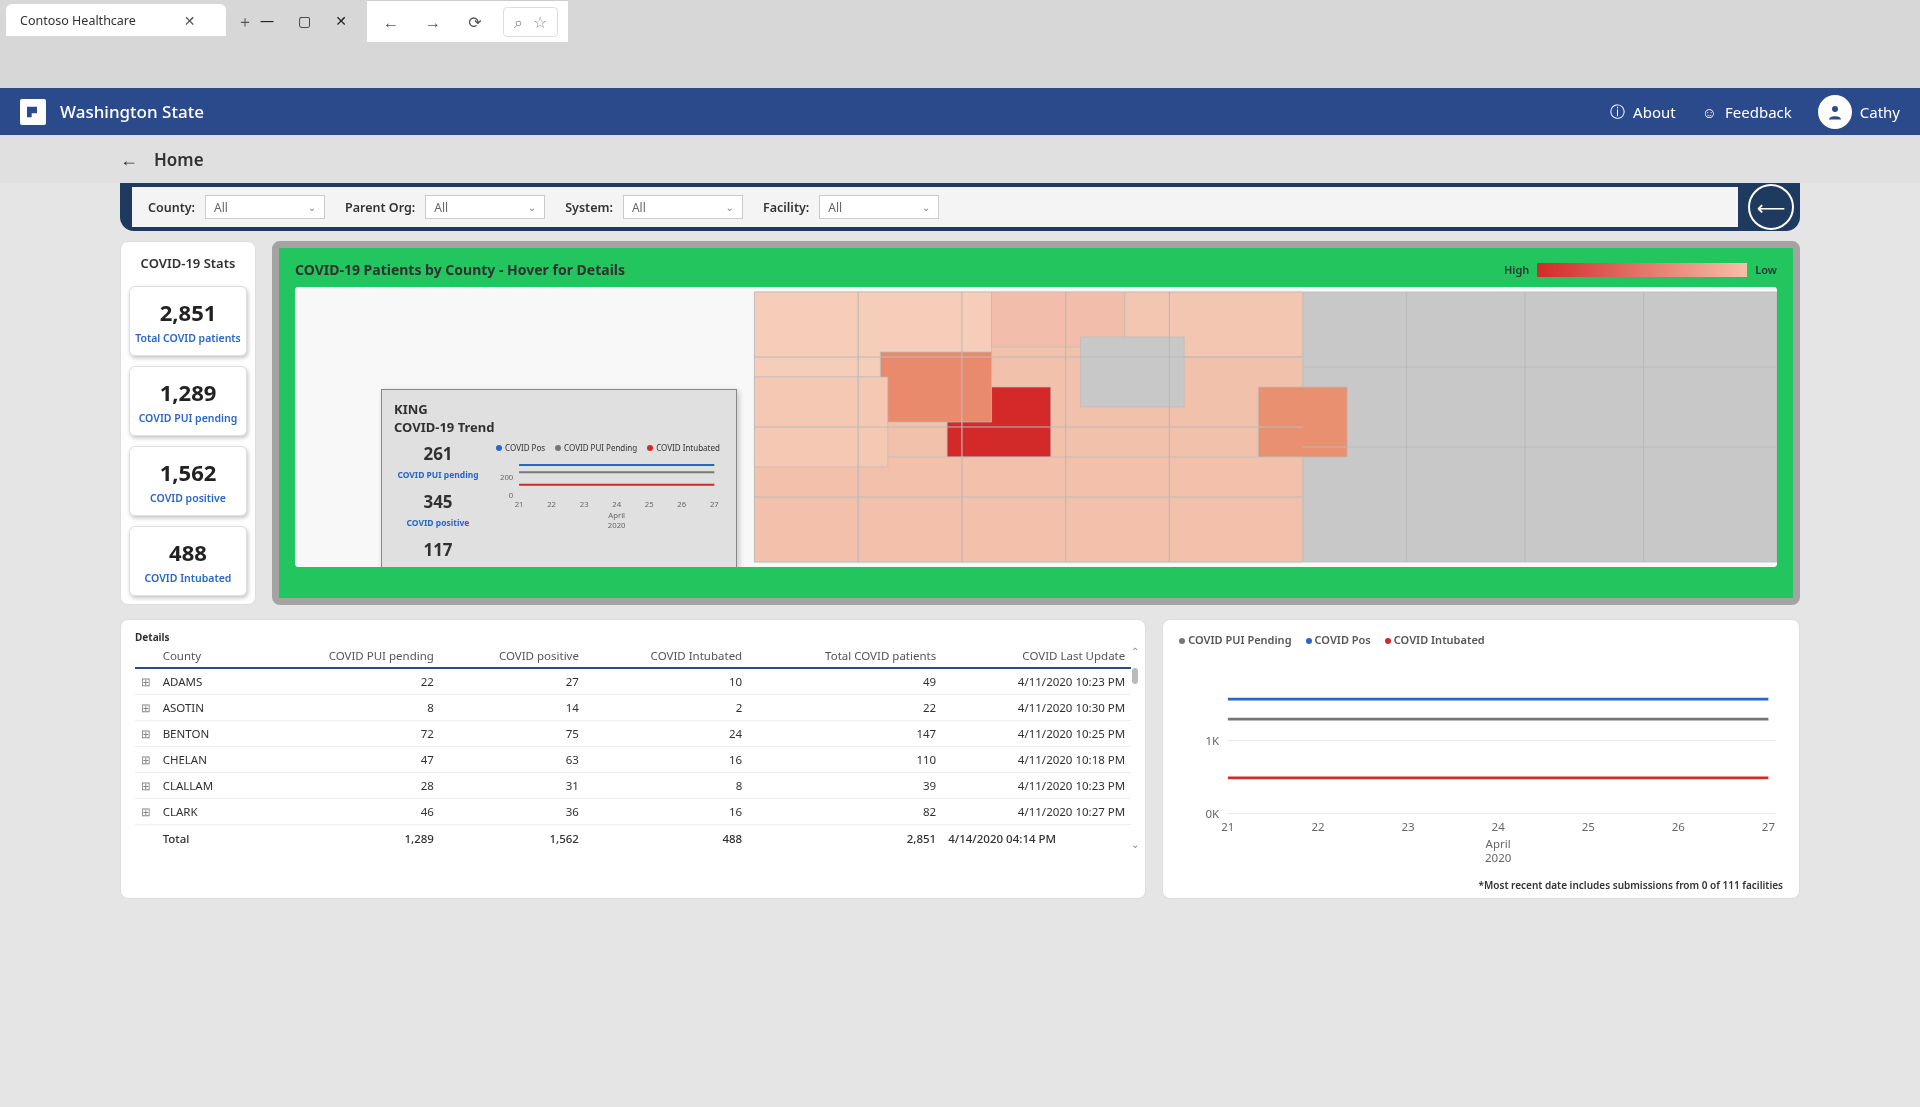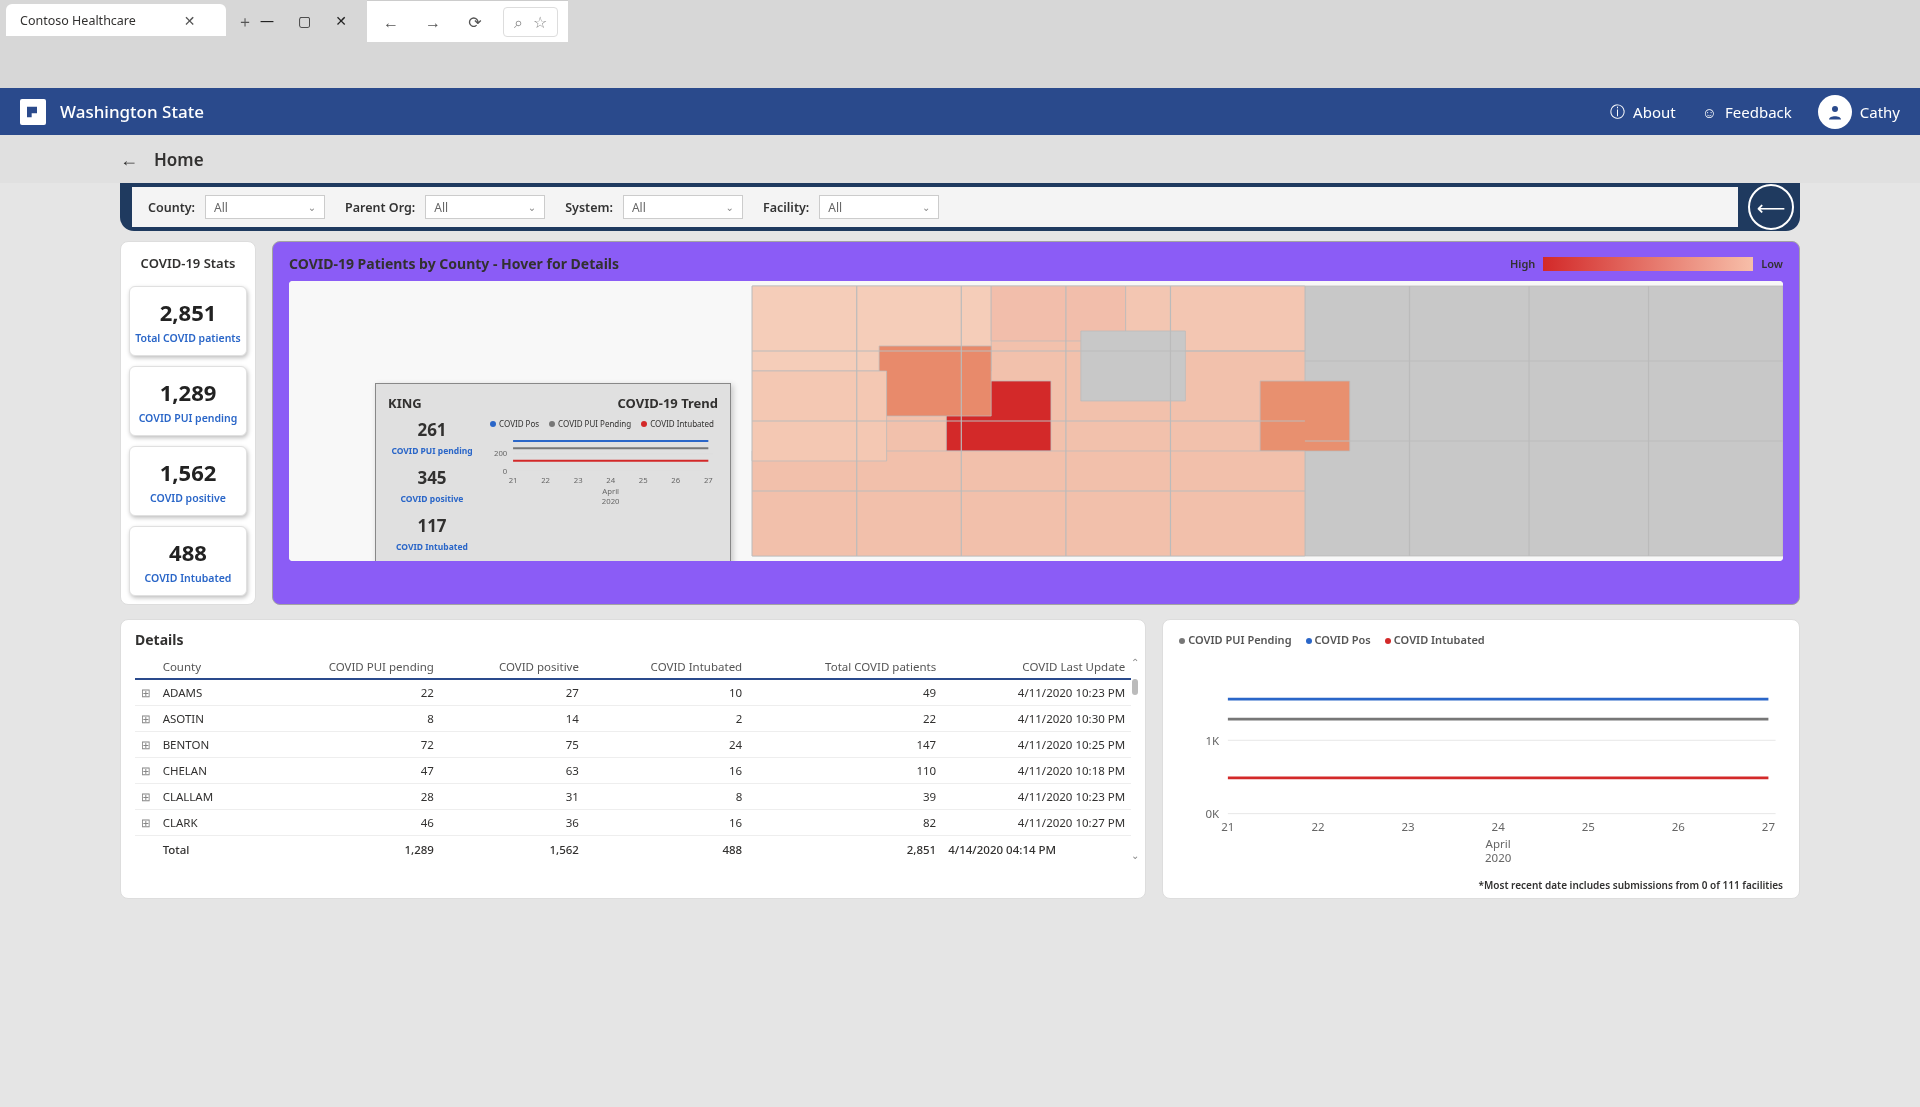--- a/index.html
+++ b/index.html
@@ -46,46 +46,46 @@
 .top-row { display: flex; gap: 16px; margin-bottom: 14px; }
 
 
 .stats-panel { width: 136px; background: #fff; border: 1px solid #ddd; border-radius: 8px; padding: 8px; display: flex; flex-direction: column; gap: 10px; }
 .stats-title { font-size: 13px; font-weight: 600; text-align: center; padding: 4px 0; }
 .stat-card { background: #fff; border: 1px solid #e0e0e0; border-radius: 6px; padding: 10px 4px; text-align: center; box-shadow: 1px 2px 4px rgba(0,0,0,.25); }
 .stat-val { font-size: 22px; font-weight: 700; color: #222; }
 .stat-lbl { font-size: 10.5px; color: #2a66c8; font-weight: 600; margin-top: 4px; }
 
 
-.map-panel { flex: 1; background: #8b5cf6; border: 1px solid #a3a3a3; border-radius: 8px; padding: 12px 16px; position: relative; }
+.map-panel { flex: 1; background: #22c55e; border: 7px solid #a3a3a3; border-radius: 8px; padding: 12px 16px; position: relative; }
 .map-title-row { display: flex; }
 .map-title { font-size: 14px; font-weight: 700; }
 .legend { margin-left: auto; display: flex; align-items: center; gap: 8px; font-size: 11px; font-weight: 600; }
 .legend-grad { width: 210px; height: 14px; background: linear-gradient(90deg, #d32929, #f7bfa9); }
 .map-area { position: relative; height: 280px; margin-top: 8px; background: #f8f8f8; border-radius: 4px; overflow: hidden; }
 .map-svg { width: 100%; height: 100%; }
 .county-poly { stroke: #bbb; stroke-width: .6; }
 
 
 .county-tooltip { position: absolute; left: 86px; top: 102px; width: 356px; background: #e0e0e0; border: 1px solid #888; padding: 10px 12px; box-shadow: 2px 2px 6px rgba(0,0,0,.2); }
-.tt-head { display: flex; justify-content: space-between; font-size: 13px; font-weight: 700; margin-bottom: 6px; }
+.tt-head { display: flex; justify-content: space-between; font-size: 13px; font-weight: 700; margin-bottom: 6px; flex-direction: column; }
 .tt-body { display: flex; gap: 10px; }
 .tt-stats { width: 88px; display: flex; flex-direction: column; gap: 4px; text-align: center; }
 .tt-stat-v { font-size: 17px; font-weight: 700; }
 .tt-stat-l { font-size: 8.5px; color: #2a66c8; font-weight: 700; margin-bottom: 6px; }
 .tt-chart { flex: 1; font-size: 8px; }
 .tt-leg { display: flex; gap: 10px; justify-content: center; margin-bottom: 2px; align-items: center; }
 .dot { width: 6px; height: 6px; border-radius: 50%; display: inline-block; margin-right: 3px; }
 
 
 .bottom-row { display: flex; gap: 16px; }
 
 
 .details-panel { flex: 1.65; background: #fff; border: 1px solid #ddd; border-radius: 8px; padding: 10px 14px 6px; }
-.details-title { font-size: 14px; font-weight: 700; margin-bottom: 6px; }
+.details-title { font-size: 10px; font-weight: 700; }
 .tbl-wrap { position: relative; }
 .tbl { width: 100%; border-collapse: collapse; font-size: 11.5px; }
 .tbl th { text-align: left; padding: 4px 6px; font-weight: 400; color: #555; border-bottom: 2px solid #2a4a8c; }
 .tbl th.num, .tbl td.num { text-align: right; }
 .tbl td { padding: 5px 6px; border-bottom: 1px solid #eee; }
 .tbl tbody tr td:first-child { color: #888; width: 18px; }
 .tbl tfoot td { font-weight: 500; border-top: 1px solid #ccc; border-bottom: none; padding-top: 6px; }
 .scroll-ind { position: absolute; right: -10px; top: 0; bottom: 0; width: 12px; display: flex; flex-direction: column; align-items: center; color: #888; font-size: 10px; }
 .scroll-thumb { width: 6px; height: 16px; background: #bbb; border-radius: 3px; margin-top: 10px; }
 

